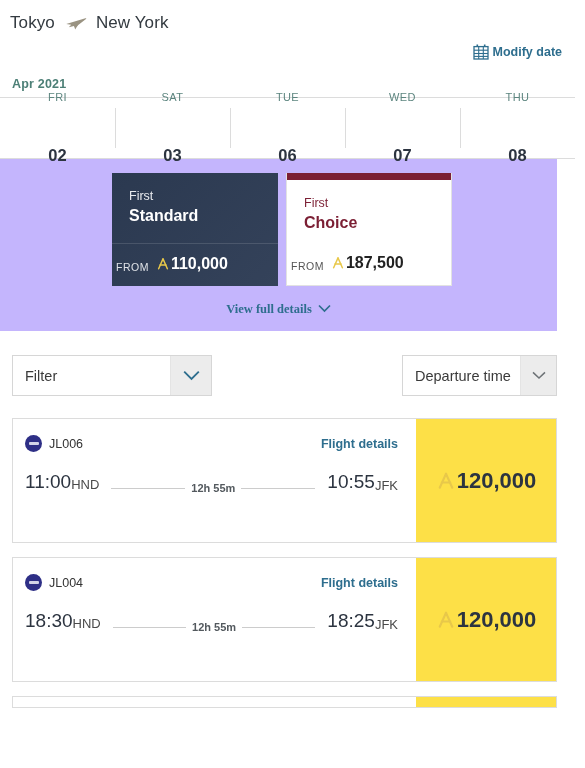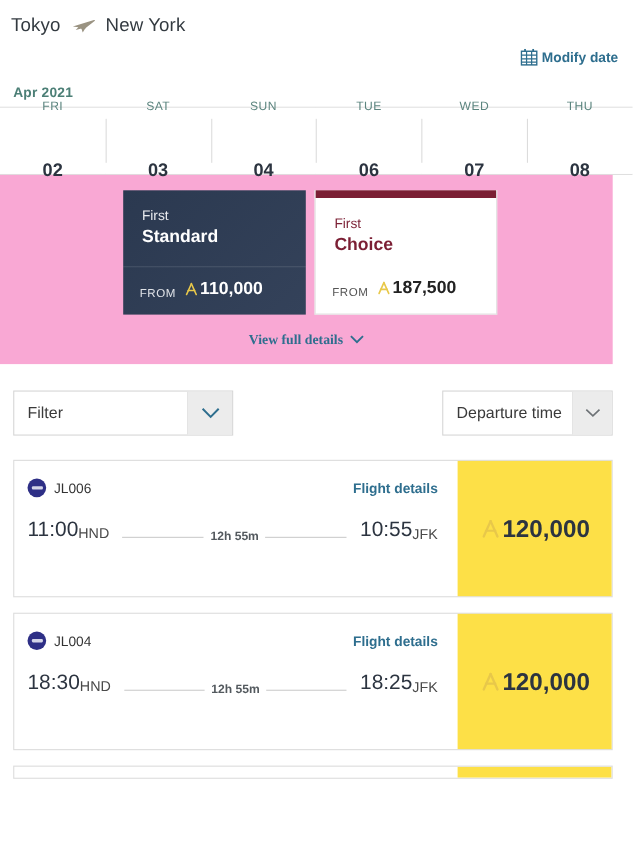--- a/index.html
+++ b/index.html
@@ -99,21 +99,21 @@
     margin: -1px 0;
     height: 62px;
   }
   .date-cell.selected::before,
   .date-cell.selected + .date-cell::before { display: none; }
   .date-cell.selected .dow { color: #ffffff; }
   .date-cell.selected .dnum { color: #ffffff; }
 
   
   .fare-panel {
-    background: #f9a8d4;
+    background: #c4b5fd;
     margin: 0 28px 0 0;
     padding: 0 0 17px 0;
     height: 172px;
     box-sizing: border-box;
   }
   .fare-cards {
     display: flex;
     padding-top: 14px;
     padding-left: 112px;
     gap: 8px;
@@ -144,21 +144,21 @@
     padding: 16px 0 0 17px;
   }
   .fare-cabin { font-size: 12.5px; margin-bottom: 4px; }
   .fare-name { font-size: 16px; font-weight: bold; }
   .fare-card.dark .fare-cabin { color: #e8eaee; }
   .fare-card.dark .fare-name { color: #ffffff; }
   .fare-card.light .fare-cabin { color: #7b1f34; }
   .fare-card.light .fare-name { color: #7b1f34; }
 
   .fare-foot {
-    padding: 0 0 13px 15px;
+    padding: 0 0 13px 4px;
     display: flex;
     align-items: baseline;
     gap: 7px;
   }
   .fare-from { font-size: 10.5px; letter-spacing: .5px; }
   .fare-price {
     font-size: 16px;
     font-weight: bold;
     display: inline-flex;
     align-items: center;
@@ -370,24 +370,20 @@
 <div class="date-strip" id="date-strip">
     <div class="date-cell">
       <span class="dow">FRI</span>
       <span class="dnum">02</span>
     </div>
     <div class="date-cell">
       <span class="dow">SAT</span>
       <span class="dnum">03</span>
     </div>
     <div class="date-cell">
-      <span class="dow">SUN</span>
-      <span class="dnum">04</span>
-    </div>
-    <div class="date-cell">
       <span class="dow">TUE</span>
       <span class="dnum">06</span>
     </div>
     <div class="date-cell">
       <span class="dow">WED</span>
       <span class="dnum">07</span>
     </div>
     <div class="date-cell">
       <span class="dow">THU</span>
       <span class="dnum">08</span>

